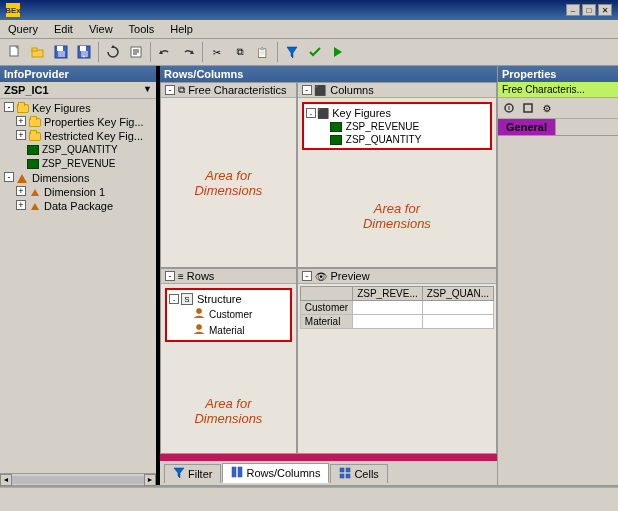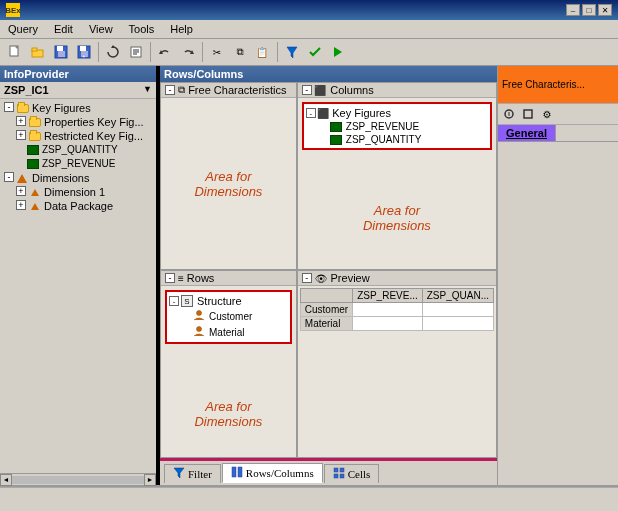--- a/index.html
+++ b/index.html
@@ -293,26 +293,25 @@
       background: white;
     }
     .preview-table .row-header {
       background: #d4d0c8;
       font-weight: normal;
     }
 
     
     .bottom-tabs {
       background: #d4d0c8;
-      border-top: 3px solid #be185d;
+      border-top: 7px solid #be185d;
       display: flex;
       align-items: center;
       gap: 1px;
       padding: 2px 4px;
-      font-family: Liberation Serif, serif;
     }
     .tab-btn {
       padding: 2px 8px;
       background: #d4d0c8;
       border: 1px solid #999;
       border-bottom: none;
       font-size: 11px;
       cursor: pointer;
       display: flex;
       align-items: center;
@@ -345,21 +344,21 @@
       display: flex;
       border-bottom: 1px solid #999;
     }
     .prop-tab {
       padding: 2px 8px;
       font-size: 11px;
       border-right: 1px solid #999;
       cursor: pointer;
       background: #d4d0c8;
     }
-    .prop-tab.active { background: #8b5cf6; font-weight: bold; text-decoration: underline; }
+    .prop-tab.active { background: #a21caf; font-weight: bold; }
     .prop-content {
       flex: 1;
       padding: 4px;
       font-size: 10px;
       color: #333;
       line-height: 1.4;
     }
 
     
     .messages-panel {
@@ -765,21 +764,22 @@
               <rect x="1" y="7" width="4" height="4" fill="#3366cc" stroke="#224499" stroke-width="0.5"></rect>
               <rect x="7" y="7" width="4" height="4" fill="#3366cc" stroke="#224499" stroke-width="0.5"></rect>
             </svg>
         </span>
         <span>Cells</span>
       </div>
     </div>
   </div>
 
   <div class="properties-panel">
-    <div style="font-size:10px; padding:13px 4px; border-bottom:1px solid #aaa; background:#f97316;">Free Characteris...</div>
+    <div class="prop-header">Properties</div>
+    <div style="font-size:10px; padding:2px 4px; border-bottom:1px solid #aaa; background:#bef264;">Free Characteris...</div>
     <div class="prop-toolbar">
       <div class="tb-btn" style="width:18px;height:18px;">
         <svg width="12" height="12" viewBox="0 0 12 12">
             <circle cx="6" cy="6" r="4" fill="none" stroke="#333" stroke-width="1.5"></circle>
             <line x1="6" y1="4" x2="6" y2="8" stroke="#333" stroke-width="1"></line>
           </svg>
       </div>
       <div class="tb-btn" style="width:18px;height:18px;">
         <svg width="12" height="12" viewBox="0 0 12 12">
             <rect x="2" y="2" width="8" height="8" fill="none" stroke="#333" stroke-width="1.5"></rect>

